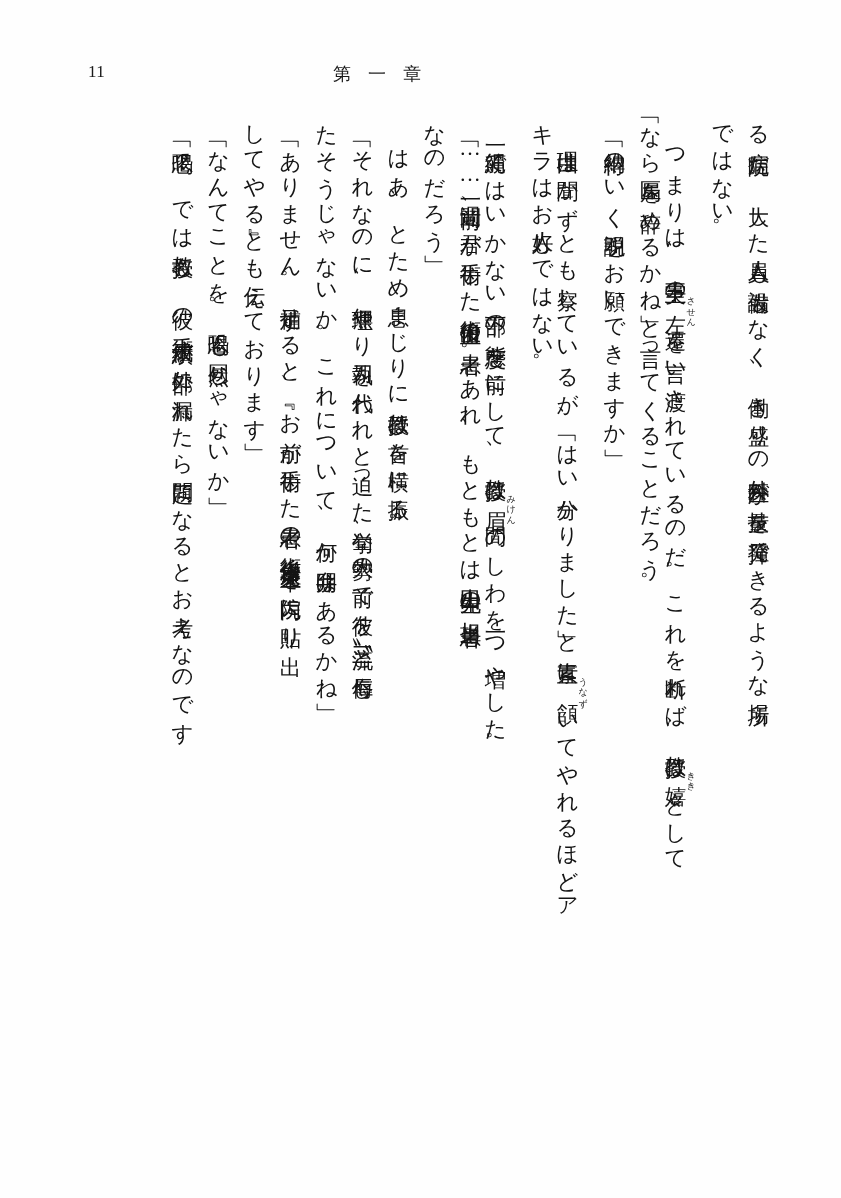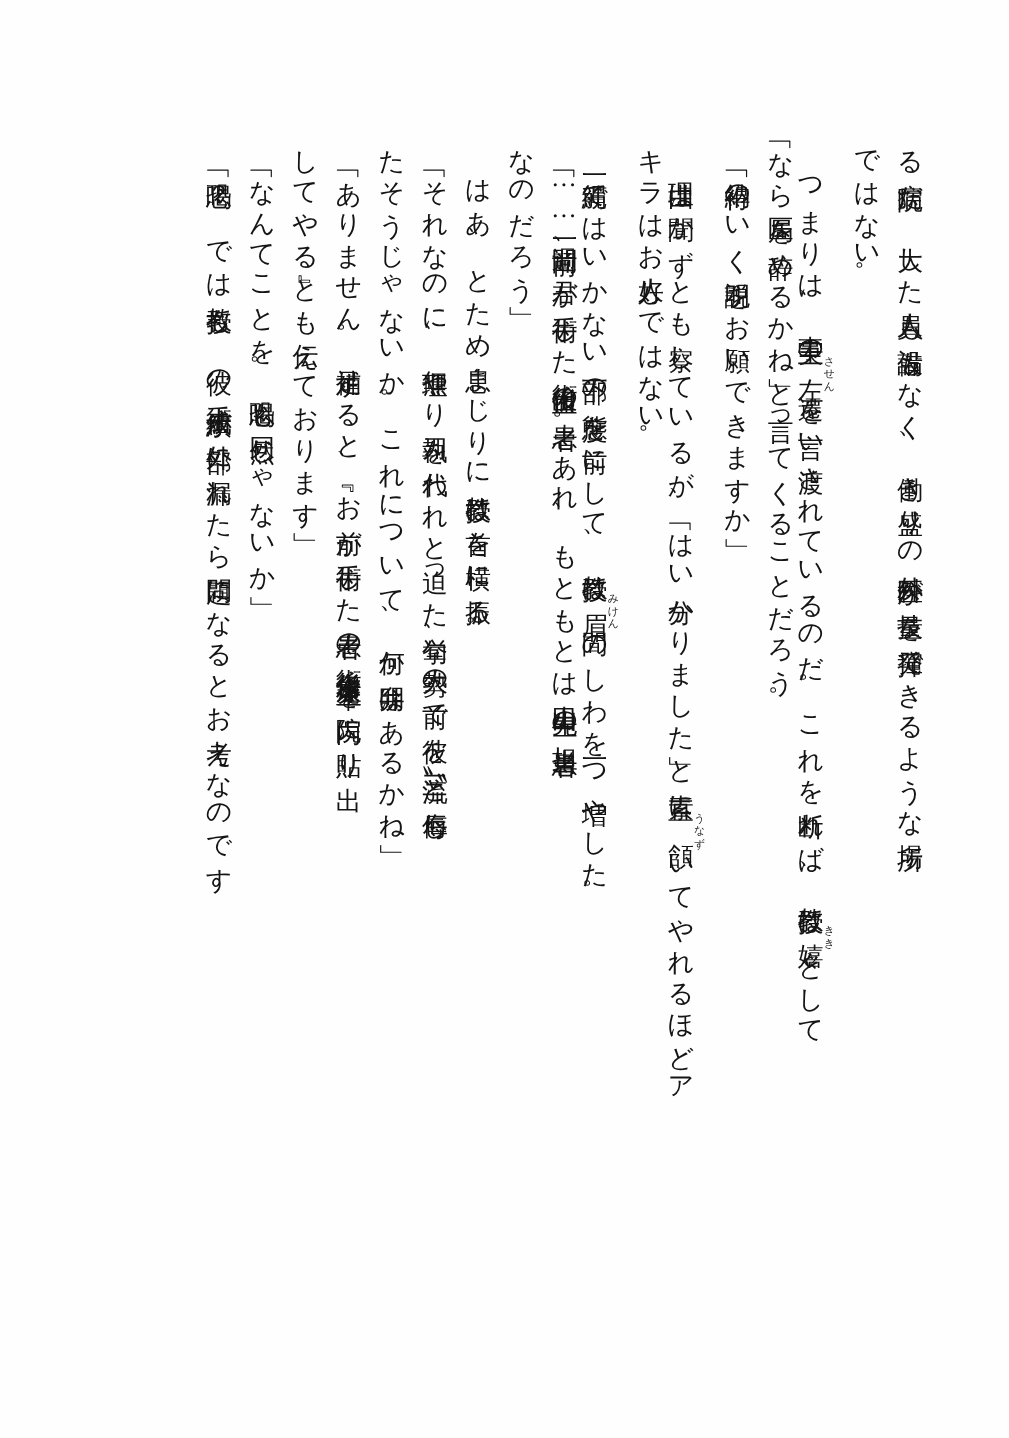--- a/index.html
+++ b/index.html
@@ -91,20 +91,24 @@
     letter-spacing: 0.02em;
     color: #1f1f1f;
     font-family: "Liberation Serif", "DejaVu Serif", serif;
   }
 </style>
 </head>
 <body>
 
 <div class="page">
 
+  <div class="header">
+    <div class="folio">11</div>
+    <div class="chapter-title">第一章</div>
+  </div>
 
   <div class="body-area">
     <div class="vcols">
       <div class="vline">る病院だ。大した人員も設備もなく、働き盛りの外科医が技量を発揮できるような場所</div>
       <div class="vline">ではない。</div>
       <div class="vline indent">つまりは、事実上の<ruby>左遷<rt>させん</rt></ruby>を言い渡されているのだ。これを断れば、教授は<ruby>嬉々<rt>きき</rt></ruby>として</div>
       <div class="vline">「なら医局を辞めるかね」と言ってくることだろう。</div>
       <div class="vline indent">「納得のいく説明をお願いできますか」</div>
       <div class="vline indent">理由は聞かずとも察しているが、「はい分かりました」と素直に<ruby>頷<rt>うなず</rt></ruby>いてやれるほどア</div>
       <div class="vline">キラはお人好しではない。</div>

